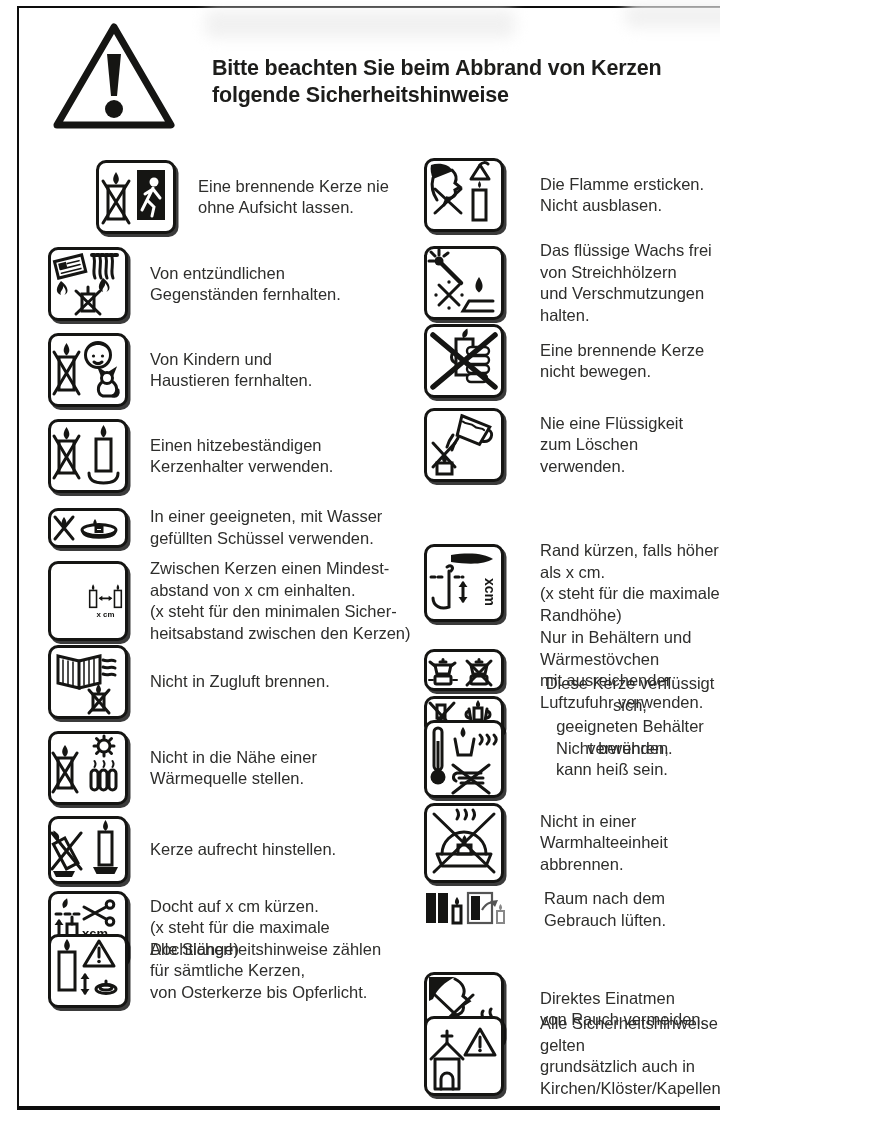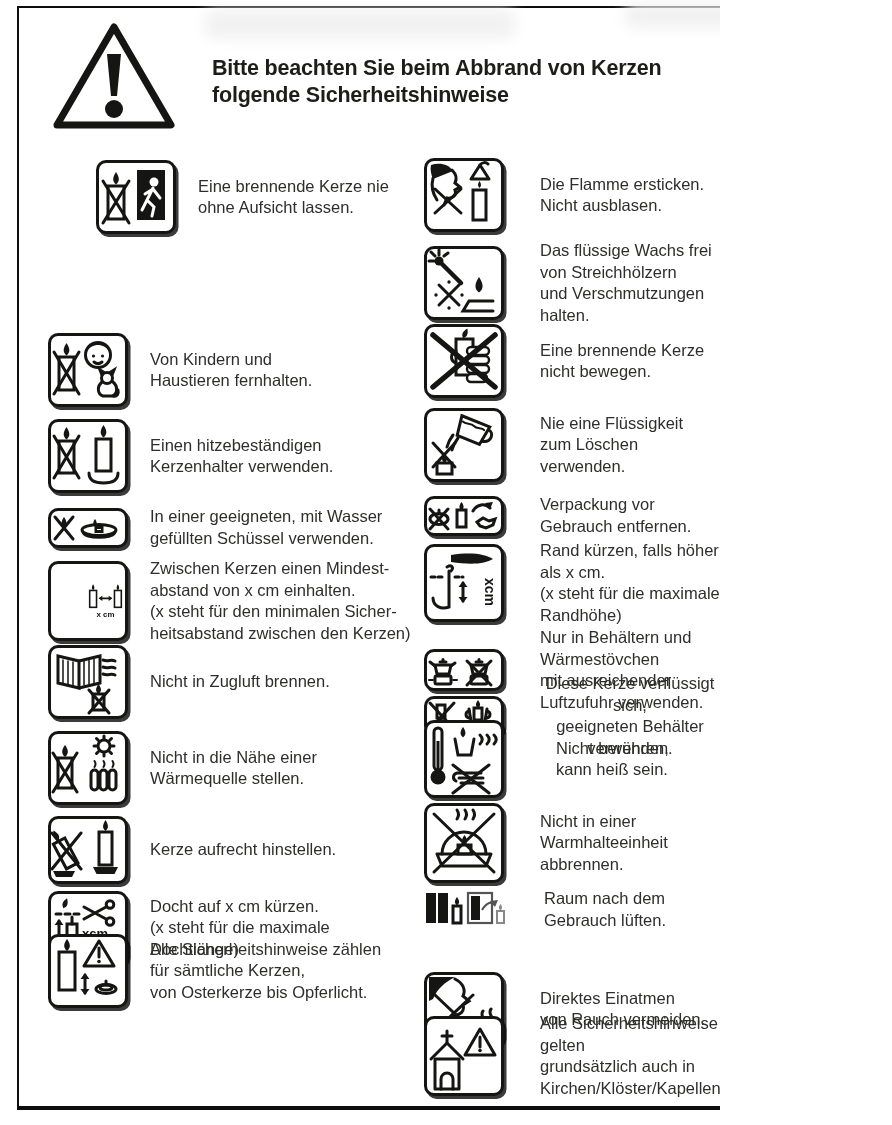--- a/index.html
+++ b/index.html
@@ -49,20 +49,44 @@
       <g stroke="#fff" stroke-width="3" fill="none" stroke-linecap="round">
         <circle cx="55" cy="19" r="4.5" fill="#fff" stroke="none"></circle>
         <path d="M54 25 l-6 12 -5 10 M48 37 l7 7 -2 9 M54 26 l-8 5 M54 26 l7 9"></path>
       </g>
     </svg>
       </div>
     <div class="txt">Eine brennende Kerze nie
 ohne Aufsicht lassen.</div>
   </div>
 
+  <div class="row colL" style="top:247px;left:48px;">
+    <div class="pict">
+        <svg viewBox="0 0 74 68">
+      <g class="s" stroke-width="2.4">
+        <g transform="rotate(-14 19 16)">
+          <rect x="5" y="8" width="28" height="17"></rect>
+          <path d="M17 13 h12 M9 17 h20 M9 21 h20" stroke-width="1.6"></path>
+          <rect x="8" y="11" width="8" height="6" fill="#151513" stroke="none"></rect>
+        </g>
+        <path d="M41 5 h26" stroke-width="4" stroke-dasharray="2.5 2"></path>
+        <path d="M43 7 c2 8 -2 14 1 21 M49 7 c2 8 -2 14 1 21 M55 7 c2 8 -2 14 1 21 M61 7 c2 8 -2 14 1 21"></path>
+      </g>
+      <path d="M10 31 c-5 6 -6 12 0 14 c-2 -4 3 -5 2 -9 c3 3 4 7 1 9 c6 -2 4 -9 -3 -14 z" fill="#151513"></path>
+      <path d="M52 28 c-5 6 -6 12 0 14 c-2 -4 3 -5 2 -9 c3 3 4 7 1 9 c6 -2 4 -9 -3 -14 z" fill="#151513"></path>
+      <g class="s" stroke-width="2.6">
+        <rect x="31" y="44" width="12" height="17"></rect>
+        <path d="M37 37 v6"></path>
+        <path d="M25 41 L49 64 M49 41 L25 64"></path>
+      </g>
+    </svg>
+      </div>
+    <div class="txt">Von entzündlichen
+Gegenständen fernhalten.</div>
+  </div>
 
   <div class="row colL" style="top:333px;left:48px;">
     <div class="pict">
         <svg viewBox="0 0 74 68">
       <rect x="8" y="21" width="15" height="33" class="s"></rect>
       <path d="M15.5 7 c-3.5 5.5 -4 9 0 12.5 c4 -3.5 3.5 -7 0 -12.5 z" fill="#151513"></path>
       <path d="M3 16 L28 58 M28 16 L3 58" class="s"></path>
       <circle cx="47" cy="19" r="12.5" class="s" stroke-width="2.6"></circle>
       <path d="M34.8 16.5 a12.5 12.5 0 0 1 24.4 0 c-3 -5.5 -8 -7.5 -12.2 -7.5 c-4.2 0 -9.2 2 -12.2 7.5 z" fill="#151513"></path>
       <circle cx="42.5" cy="20" r="1.6" fill="#151513"></circle>
@@ -291,35 +315,20 @@
       <path d="M26 24 c-3 4 -5 8 -6 12 M31 27 c-3 4 -5 8 -6 12" class="s" stroke-width="2.2"></path>
       <path d="M6 32 L28 56 M28 32 L6 56" class="s" stroke-width="3.2"></path>
       <rect x="10" y="52" width="15" height="11" class="s" stroke-width="2.6"></rect>
       <path d="M17.5 42 c-3 4.5 -3.5 7.5 0 10 c3.5 -2.5 3 -5.5 0 -10 z" fill="#151513"></path>
     </svg>
       </div>
     <div class="txt">Nie eine Flüssigkeit
 zum Löschen verwenden.</div>
   </div>
 
-  <div class="row colR" style="top:494px;left:424px;">
-    <div class="pict wide">
-        <svg viewBox="0 0 74 34">
-      <ellipse cx="12" cy="20" rx="9" ry="5.5" class="s" stroke-width="2.2"></ellipse>
-      <path d="M12 11 v4" class="s" stroke-width="2.2"></path>
-      <path d="M3 10 L21 30 M21 10 L3 30" class="s" stroke-width="2.8"></path>
-      <rect x="30" y="11" width="9" height="17" class="s" stroke-width="2.4"></rect>
-      <path d="M34.5 3 c-2.5 3.5 -3 6 0 8.5 c3 -2.5 2.5 -5 0 -8.5 z" fill="#151513"></path>
-      <path d="M46 12 c4 -7 12 -8 17 -3" class="s" stroke-width="2.4"></path>
-      <path d="M63 10 l3 -7 -8 1 z" fill="#151513"></path>
-      <path d="M50 23 l6 -4 6 3 6 -2 -2 6 -7 3 -6 -2 z" class="s" stroke-width="2"></path>
-    </svg>
-      </div>
-    <div class="txt">Verpackung vor Gebrauch entfernen.</div>
-  </div>
 
   <div class="row colR" style="top:540px;left:424px;">
     <div class="pict" style="height:78px;">
         <svg viewBox="0 0 74 72">
       <path d="M24 8 c20 -3 34 -1 42 4 c-8 5 -22 6 -42 3 z" fill="#151513"></path>
       <path d="M20 20 c5 -3 7 1 4 4" class="s" stroke-width="2.6"></path>
       <path d="M22 24 V60 c-8 3 -16 -1 -16 -9" class="s" stroke-width="3"></path>
       <path d="M4 30 h12 M28 30 h8" class="s" stroke-width="2.4" stroke-dasharray="4 3"></path>
       <path d="M36 36 V54" class="s"></path>
       <path d="M36 34 l-4.5 6 h9 z M36 56 l-4.5 -6 h9 z" fill="#151513"></path>

